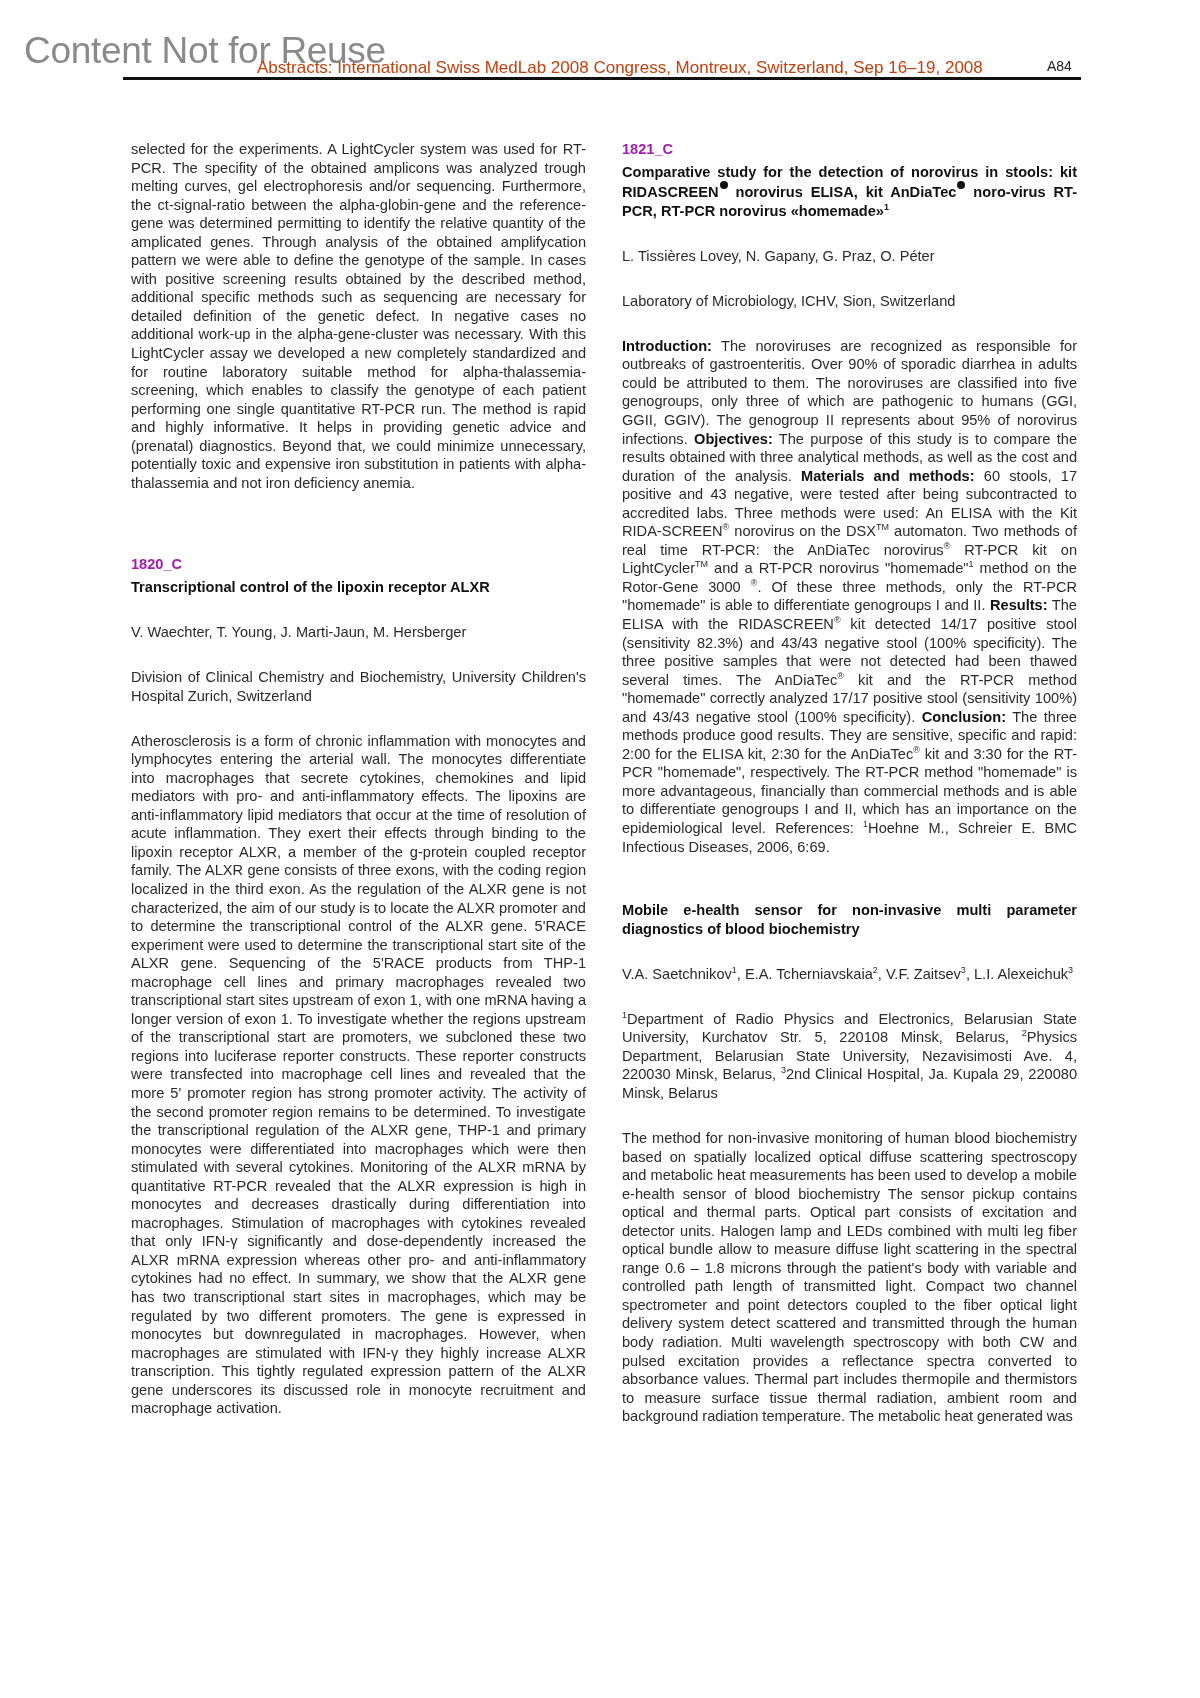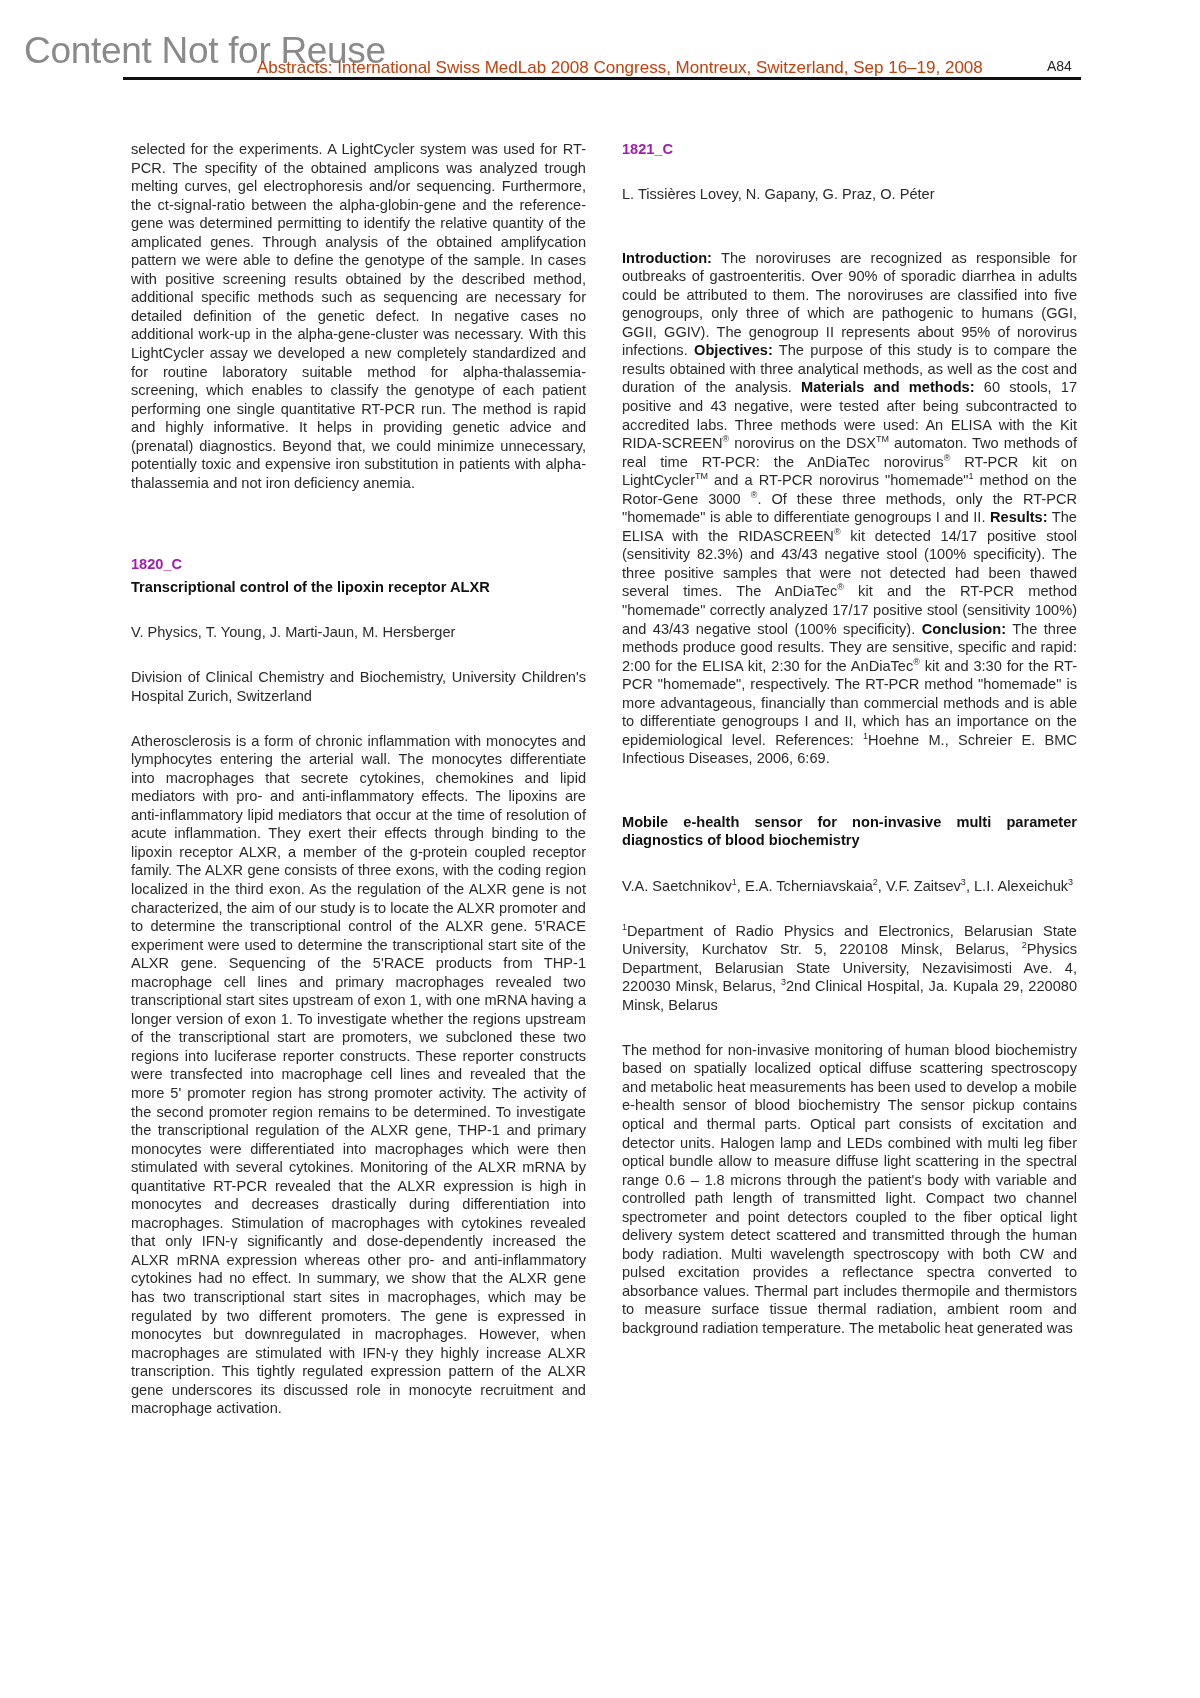--- a/index.html
+++ b/index.html
@@ -29,34 +29,36 @@
 <div class="page-num">A84</div>
 <div class="head-rule"></div>
 
 <div class="col left">
   <p>selected for the experiments. A LightCycler system was used for RT-PCR. The specifity of the obtained amplicons was analyzed trough melting curves, gel electrophoresis and/or sequencing. Furthermore, the ct-signal-ratio between the alpha-globin-gene and the reference-gene was determined permitting to identify the relative quantity of the amplicated genes. Through analysis of the obtained amplifycation pattern we were able to define the genotype of the sample. In cases with positive screening results obtained by the described method, additional specific methods such as sequencing are necessary for detailed definition of the genetic defect. In negative cases no additional work-up in the alpha-gene-cluster was necessary. With this LightCycler assay we developed a new completely standardized and for routine laboratory suitable method for alpha-thalassemia-screening, which enables to classify the genotype of each patient performing one single quantitative RT-PCR run. The method is rapid and highly informative. It helps in providing genetic advice and (prenatal) diagnostics. Beyond that, we could minimize unnecessary, potentially toxic and expensive iron substitution in patients with alpha-thalassemia and not iron deficiency anemia.</p>
   <div class="gap3"></div>
   <div>
     <p class="abs-id">1820_C</p>
     <p class="abs-title">Transcriptional control of the lipoxin receptor ALXR</p>
     <div class="gap"></div>
-    <p>V. Physics, T. Young, J. Marti-Jaun, M. Hersberger</p>
+    <p>V. Waechter, T. Young, J. Marti-Jaun, M. Hersberger</p>
     <div class="gap"></div>
     <p>Division of Clinical Chemistry and Biochemistry, University Children's Hospital Zurich, Switzerland</p>
     <div class="gap"></div>
     <p>Atherosclerosis is a form of chronic inflammation with monocytes and lymphocytes entering the arterial wall. The monocytes differentiate into macrophages that secrete cytokines, chemokines and lipid mediators with pro- and anti-inflammatory effects. The lipoxins are anti-inflammatory lipid mediators that occur at the time of resolution of acute inflammation. They exert their effects through binding to the lipoxin receptor ALXR, a member of the g-protein coupled receptor family. The ALXR gene consists of three exons, with the coding region localized in the third exon. As the regulation of the ALXR gene is not characterized, the aim of our study is to locate the ALXR promoter and to determine the transcriptional control of the ALXR gene. 5'RACE experiment were used to determine the transcriptional start site of the ALXR gene. Sequencing of the 5'RACE products from THP-1 macrophage cell lines and primary macrophages revealed two transcriptional start sites upstream of exon 1, with one mRNA having a longer version of exon 1. To investigate whether the regions upstream of the transcriptional start are promoters, we subcloned these two regions into luciferase reporter constructs. These reporter constructs were transfected into macrophage cell lines and revealed that the more 5' promoter region has strong promoter activity. The activity of the second promoter region remains to be determined. To investigate the transcriptional regulation of the ALXR gene, THP-1 and primary monocytes were differentiated into macrophages which were then stimulated with several cytokines. Monitoring of the ALXR mRNA by quantitative RT-PCR revealed that the ALXR expression is high in monocytes and decreases drastically during differentiation into macrophages. Stimulation of macrophages with cytokines revealed that only IFN-γ significantly and dose-dependently increased the ALXR mRNA expression whereas other pro- and anti-inflammatory cytokines had no effect. In summary, we show that the ALXR gene has two transcriptional start sites in macrophages, which may be regulated by two different promoters. The gene is expressed in monocytes but downregulated in macrophages. However, when macrophages are stimulated with IFN-γ they highly increase ALXR transcription. This tightly regulated expression pattern of the ALXR gene underscores its discussed role in monocyte recruitment and macrophage activation.</p>
   </div>
 </div>
 
 <div class="col right">
   <div>
     <p class="abs-id">1821_C</p>
+    <p class="abs-title"><span>Comparative study for the detection of norovirus in stools: kit RIDASCREEN</span><span class="bullet"></span><span> norovirus ELISA, kit AnDiaTec</span><span class="bullet"></span><span> noro-virus RT-PCR, RT-PCR norovirus «homemade»</span><sup>1</sup></p>
     <div class="gap"></div>
     <p>L. Tissières Lovey, N. Gapany, G. Praz, O. Péter</p>
     <div class="gap"></div>
+    <p>Laboratory of Microbiology, ICHV, Sion, Switzerland</p>
     <div class="gap"></div>
     <p><b>Introduction:</b><span> The noroviruses are recognized as responsible for outbreaks of gastroenteritis. Over 90% of sporadic diarrhea in adults could be attributed to them. The noroviruses are classified into five genogroups, only three of which are pathogenic to humans (GGI, GGII, GGIV). The genogroup II represents about 95% of norovirus infections. </span><b>Objectives:</b><span> The purpose of this study is to compare the results obtained with three analytical methods, as well as the cost and duration of the analysis. </span><b>Materials and methods:</b><span> 60 stools, 17 positive and 43 negative, were tested after being subcontracted to accredited labs. Three methods were used: An ELISA with the Kit RIDA-SCREEN</span><sup>®</sup><span> norovirus on the DSX</span><sup>TM</sup><span> automaton. Two methods of real time RT-PCR: the AnDiaTec norovirus</span><sup>®</sup><span> RT-PCR kit on LightCycler</span><sup>TM</sup><span> and a RT-PCR norovirus "homemade"</span><sup>1</sup><span> method on the Rotor-Gene 3000 </span><sup>®</sup><span>. Of these three methods, only the RT-PCR "homemade" is able to differentiate genogroups I and II. </span><b>Results:</b><span> The ELISA with the RIDASCREEN</span><sup>®</sup><span> kit detected 14/17 positive stool (sensitivity 82.3%) and 43/43 negative stool (100% specificity). The three positive samples that were not detected had been thawed several times. The AnDiaTec</span><sup>®</sup><span> kit and the RT-PCR method "homemade" correctly analyzed 17/17 positive stool (sensitivity 100%) and 43/43 negative stool (100% specificity). </span><b>Conclusion:</b><span> The three methods produce good results. They are sensitive, specific and rapid: 2:00 for the ELISA kit, 2:30 for the AnDiaTec</span><sup>®</sup><span> kit and 3:30 for the RT-PCR "homemade", respectively. The RT-PCR method "homemade" is more advantageous, financially than commercial methods and is able to differentiate genogroups I and II, which has an importance on the epidemiological level. References: </span><sup>1</sup><span>Hoehne M., Schreier E. BMC Infectious Diseases, 2006, 6:69.</span></p>
   </div>
   <div class="gap2"></div>
   <div>
     <p class="abs-title">Mobile e-health sensor for non-invasive multi parameter diagnostics of blood biochemistry</p>
     <div class="gap"></div>
     <p><span>V.A. Saetchnikov</span><sup>1</sup><span>, </span><span>E.A. Tcherniavskaia</span><sup>2</sup><span>, </span><span>V.F. Zaitsev</span><sup>3</sup><span>, </span><span>L.I. Alexeichuk</span><sup>3</sup></p>
     <div class="gap"></div>
     <p><sup>1</sup><span>Department of Radio Physics and Electronics, Belarusian State University, Kurchatov Str. 5, 220108 Minsk, Belarus, </span><sup>2</sup><span>Physics Department, Belarusian State University, Nezavisimosti Ave. 4, 220030 Minsk, Belarus, </span><sup>3</sup><span>2nd Clinical Hospital, Ja. Kupala 29, 220080 Minsk, Belarus</span></p>

